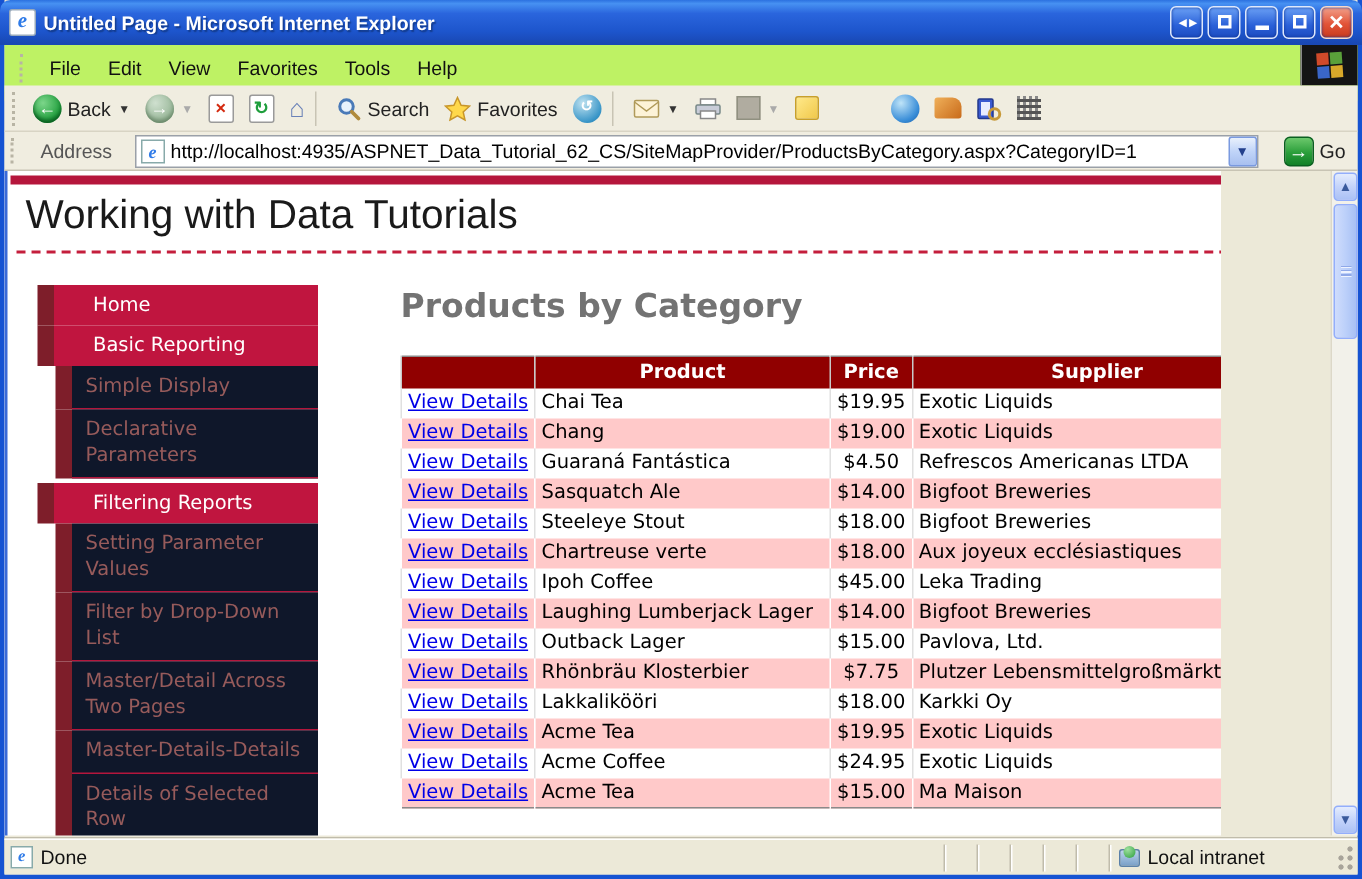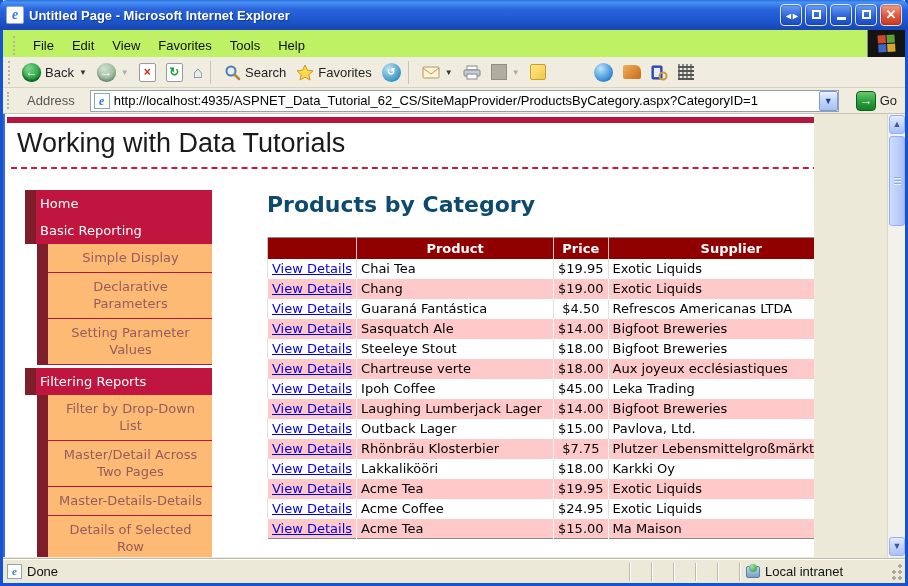--- a/index.html
+++ b/index.html
@@ -142,34 +142,33 @@
     font: 27px "Liberation Sans", sans-serif; color: #1a1a1a; letter-spacing: 0;
   }
   .dashed-rule { position: absolute; left: 6px; top: 53px; width: 868px; border-top: 2px dashed #c41e3c; }
 
   
   .sidebar { position: absolute; left: 20px; top: 76px; width: 187px; font-family: "DejaVu Sans", sans-serif; }
   .nav-item { display: flex; }
   .nav-item .marker { flex: 0 0 11px; background: #7e1e2a; }
   .nav-item.level1 .label {
     flex: 1 1 auto; background: #c0153f; color: #fff;
-    font-size: 13px; padding: 5px 8px 5px 4px; line-height: 17px;
+    font-size: 13px; padding: 5px 8px 5px 26px; line-height: 17px;
   }
   .nav-item.level2 { margin-left: 12px; }
   .nav-item.level2 .label {
-    flex: 1 1 auto; background: #fdba74; color: #975b5b;
+    flex: 1 1 auto; background: #0f172a; color: #975b5b;
     font-size: 13px; padding: 5px 8px 6px 9px; line-height: 17px;
     border-bottom: 1px solid #b5163c;
-    text-align: center;
   }
   .nav-item.gap-above { margin-top: 3px; }
 
   
   .main { position: absolute; left: 262px; top: 76px; width: 590px; font-family: "DejaVu Sans", sans-serif; }
-  .page-heading { font-size: 22px; font-weight: bold; color: #0c4a6e; margin: 2px 0 20px 0; font-family: "DejaVu Sans", sans-serif; }
+  .page-heading { font-size: 22px; font-weight: bold; color: #737373; margin: 2px 0 20px 0; font-family: "DejaVu Sans", sans-serif; }
 
   table.products { border-collapse: collapse; width: 588px; border: 1px solid #8a8a8a; font-size: 13px; }
   table.products th {
     background: #900000; color: #fff; font-weight: bold; text-align: center;
     padding: 2px 4px; height: 21px; border-left: 1px solid #c8c8c8; font-size: 13px;
   }
   table.products td { padding: 1px 4px; height: 20px; border-left: 1px solid #e0e0e0; white-space: nowrap; }
   table.products tr.alt td { background: #ffc9c9; border-left-color: #fff; }
   table.products td.c-link a { color: #0000e8; text-decoration: underline; }
   td.c-price { width: 50px; text-align: center; }
@@ -360,27 +359,27 @@
             <span class="label">Basic Reporting</span>
           </div>
         <div class="nav-item level2">
             <span class="marker"></span>
             <span class="label">Simple Display</span>
           </div>
         <div class="nav-item level2">
             <span class="marker"></span>
             <span class="label">Declarative Parameters</span>
           </div>
+        <div class="nav-item level1 gap-above">
+            <span class="marker"></span>
+            <span class="label">Filtering Reports</span>
+          </div>
         <div class="nav-item level2">
             <span class="marker"></span>
             <span class="label">Setting Parameter Values</span>
-          </div>
-        <div class="nav-item level1 gap-above">
-            <span class="marker"></span>
-            <span class="label">Filtering Reports</span>
           </div>
         <div class="nav-item level2">
             <span class="marker"></span>
             <span class="label">Filter by Drop-Down List</span>
           </div>
         <div class="nav-item level2">
             <span class="marker"></span>
             <span class="label">Master/Detail Across Two Pages</span>
           </div>
         <div class="nav-item level2">

